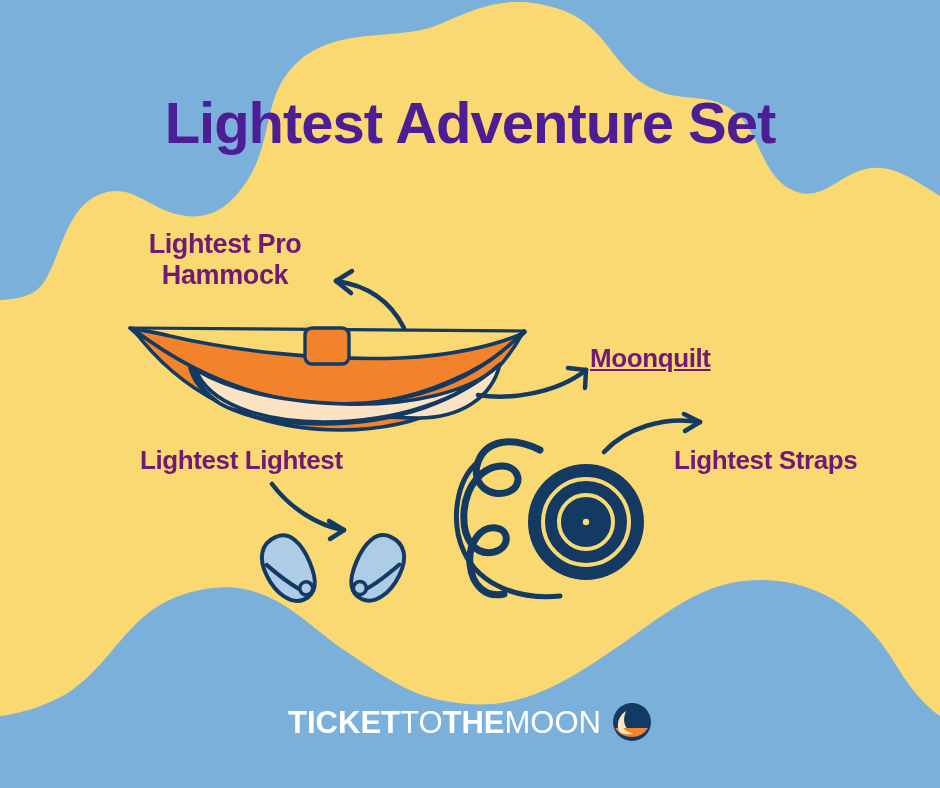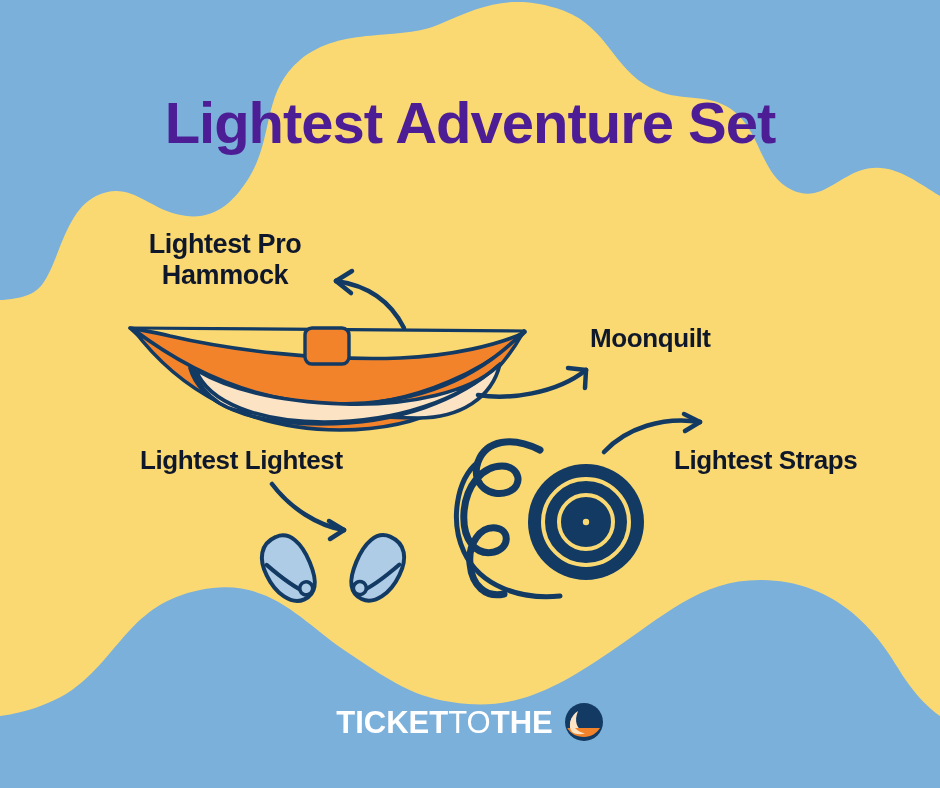--- a/index.html
+++ b/index.html
@@ -28,21 +28,21 @@
   }
   .art-layer {
     position: absolute;
     inset: 0;
     width: 940px;
     height: 788px;
     pointer-events: none;
   }
   .label {
     position: absolute;
-    color: #0f172a;
+    color: #701a75;
     font-weight: bold;
     letter-spacing: -0.4px;
     line-height: 1.15;
     white-space: pre-line;
   }
   #title {
     position: absolute;
     left: 140px;
     top: 86px;
     width: 660px;
@@ -55,22 +55,23 @@
   }
   #label-hammock {
     left: 100px;
     top: 229px;
     width: 250px;
     text-align: center;
     font-size: 27px;
   }
   #label-moonquilt {
     left: 590px;
-    top: 324px;
+    top: 344px;
     font-size: 26px;
+    text-decoration: underline;
   }
   #label-carabiner {
     left: 140px;
     top: 446px;
     font-size: 26px;
   }
   #label-straps {
     left: 674px;
     top: 446px;
     font-size: 26px;
@@ -226,20 +227,21 @@
   <div class="label" id="label-hammock">Lightest Pro
 Hammock</div>
   <div class="label" id="label-moonquilt">Moonquilt</div>
   <div class="label" id="label-carabiner">Lightest Lightest</div>
   <div class="label" id="label-straps">Lightest Straps</div>
 
   <div id="footer-logo">
     <span class="logo-word logo-bold">TICKET</span>
     <span class="logo-word logo-light" style="margin-left:-11px;">TO</span>
     <span class="logo-word logo-bold" style="margin-left:-11px;">THE</span>
+    <span class="logo-word logo-light" style="margin-left:-11px;">MOON</span>
     <svg class="logo-mark" viewBox="0 0 40 40">
       <circle cx="20" cy="20" r="19" fill="#123A63"></circle>
       <path d="M8,30 C4,24 6,14 14,9 C10,19 12,27 22,31 C17,33 11,33 8,30 Z" fill="#FBE3C4"></path>
       <path d="M3.2,26 C6,31 12,35 20,35 C27,35 33,31 36,26 Z" fill="#F2832B"></path>
       <path d="M8,30 C5.5,27 5,21 8,15.5 C7,24 12,29 21,31.5 C16.5,33 11,32.2 8,30 Z" fill="#FBE3C4"></path>
     </svg>
   </div>
 
 </div>
 

